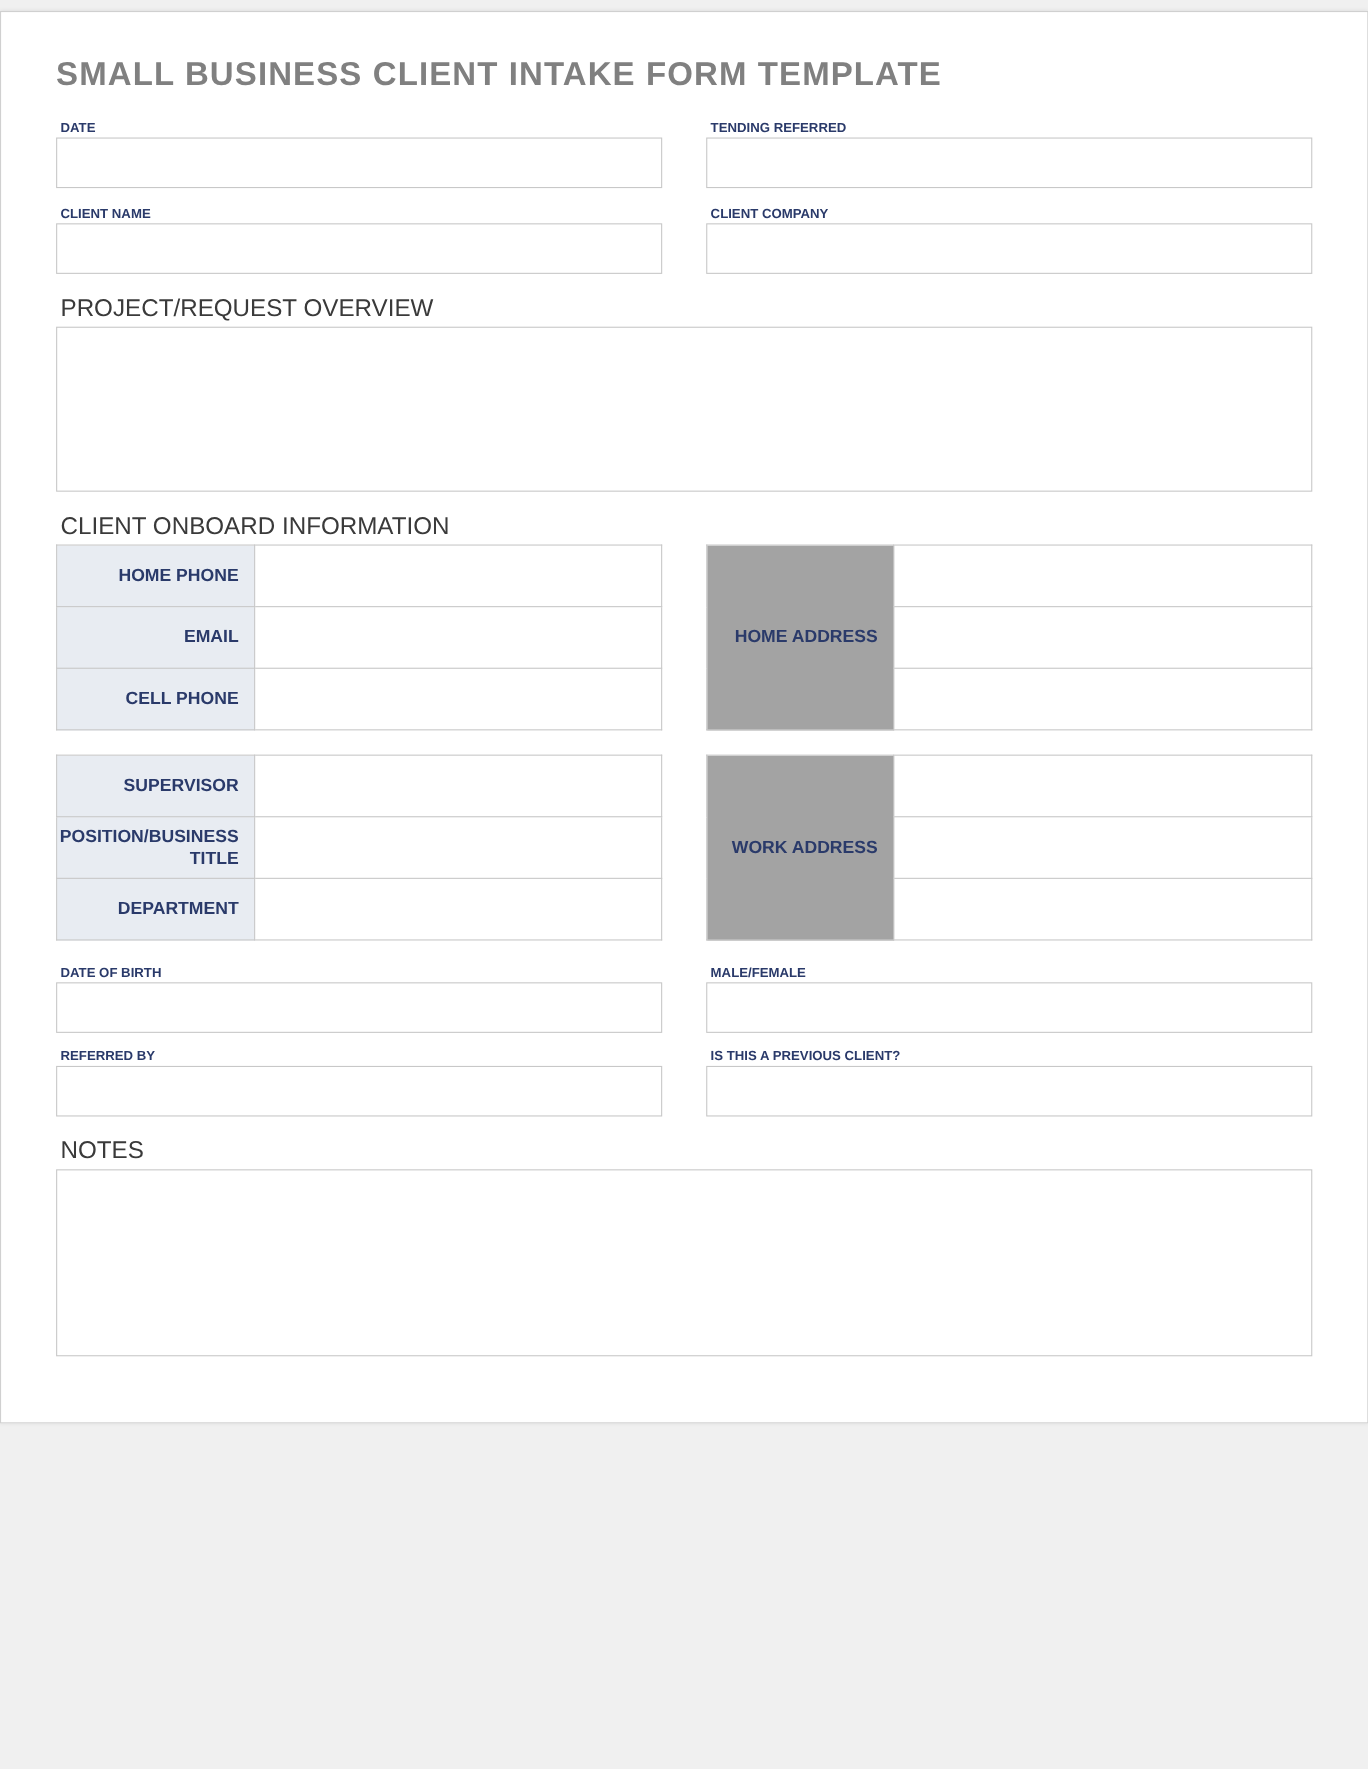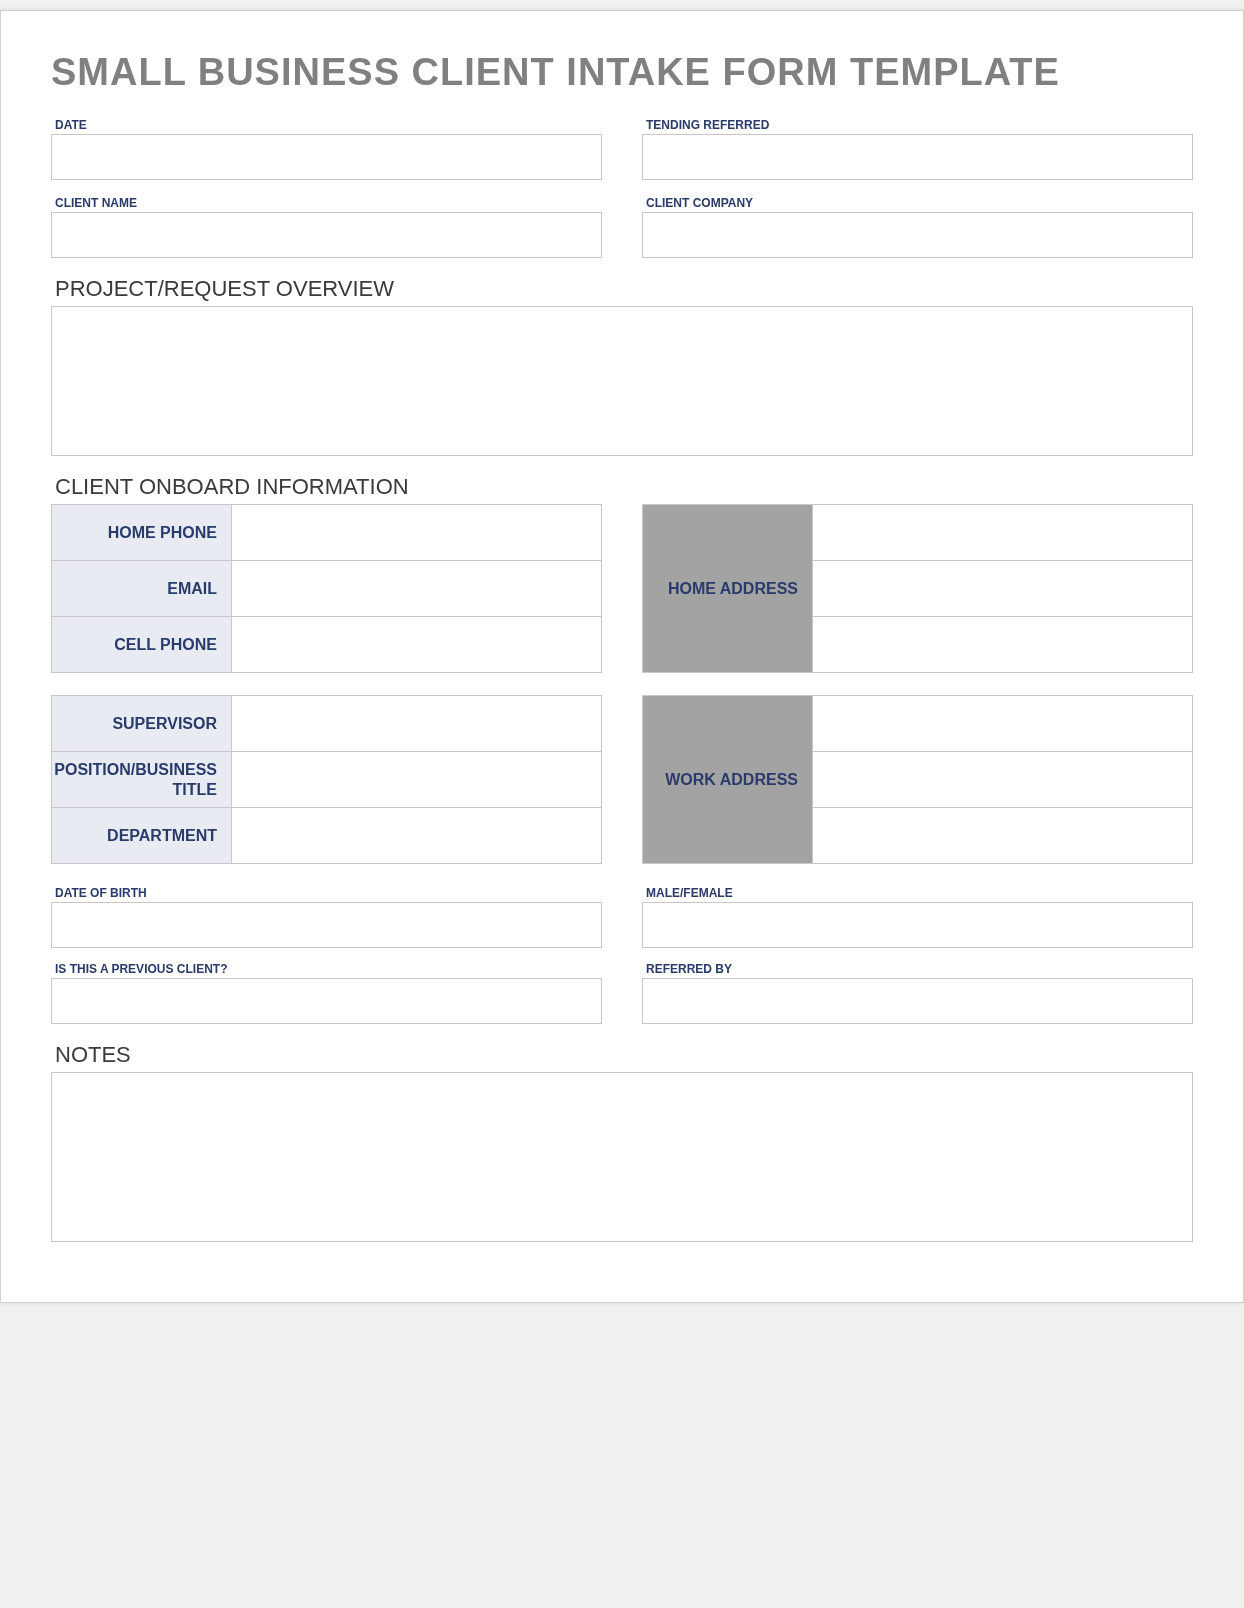--- a/index.html
+++ b/index.html
@@ -11,21 +11,21 @@
     padding: 10px 0;
   }
   .page {
     width: 1244px;
     background: #ffffff;
     border: 1px solid #d0d0d0;
     box-shadow: 0 0 4px rgba(0,0,0,0.1);
     padding: 40px 50px 60px 50px;
   }
   .title {
-    font-size: 38px;
+    font-size: 30px;
     font-weight: bold;
     color: #808080;
     letter-spacing: 1px;
     margin-bottom: 24px;
   }
   .row {
     display: flex;
     gap: 40px;
     margin-bottom: 16px;
   }
@@ -224,25 +224,25 @@
       <div class="field-box"></div>
     </div>
     <div class="col">
       <div class="field-label-bold">MALE/FEMALE</div>
       <div class="field-box"></div>
     </div>
   </div>
 
   <div class="tight-row">
     <div class="col">
+      <div class="field-label-bold">REFERRED BY</div>
+      <div class="field-box"></div>
+    </div>
+    <div class="col">
       <div class="field-label-bold">IS THIS A PREVIOUS CLIENT?</div>
-      <div class="field-box"></div>
-    </div>
-    <div class="col">
-      <div class="field-label-bold">REFERRED BY</div>
       <div class="field-box"></div>
     </div>
   </div>
 
   <div class="section-label">NOTES</div>
   <div class="notes-box"></div>
 
 </div>
 
 </body></html>

